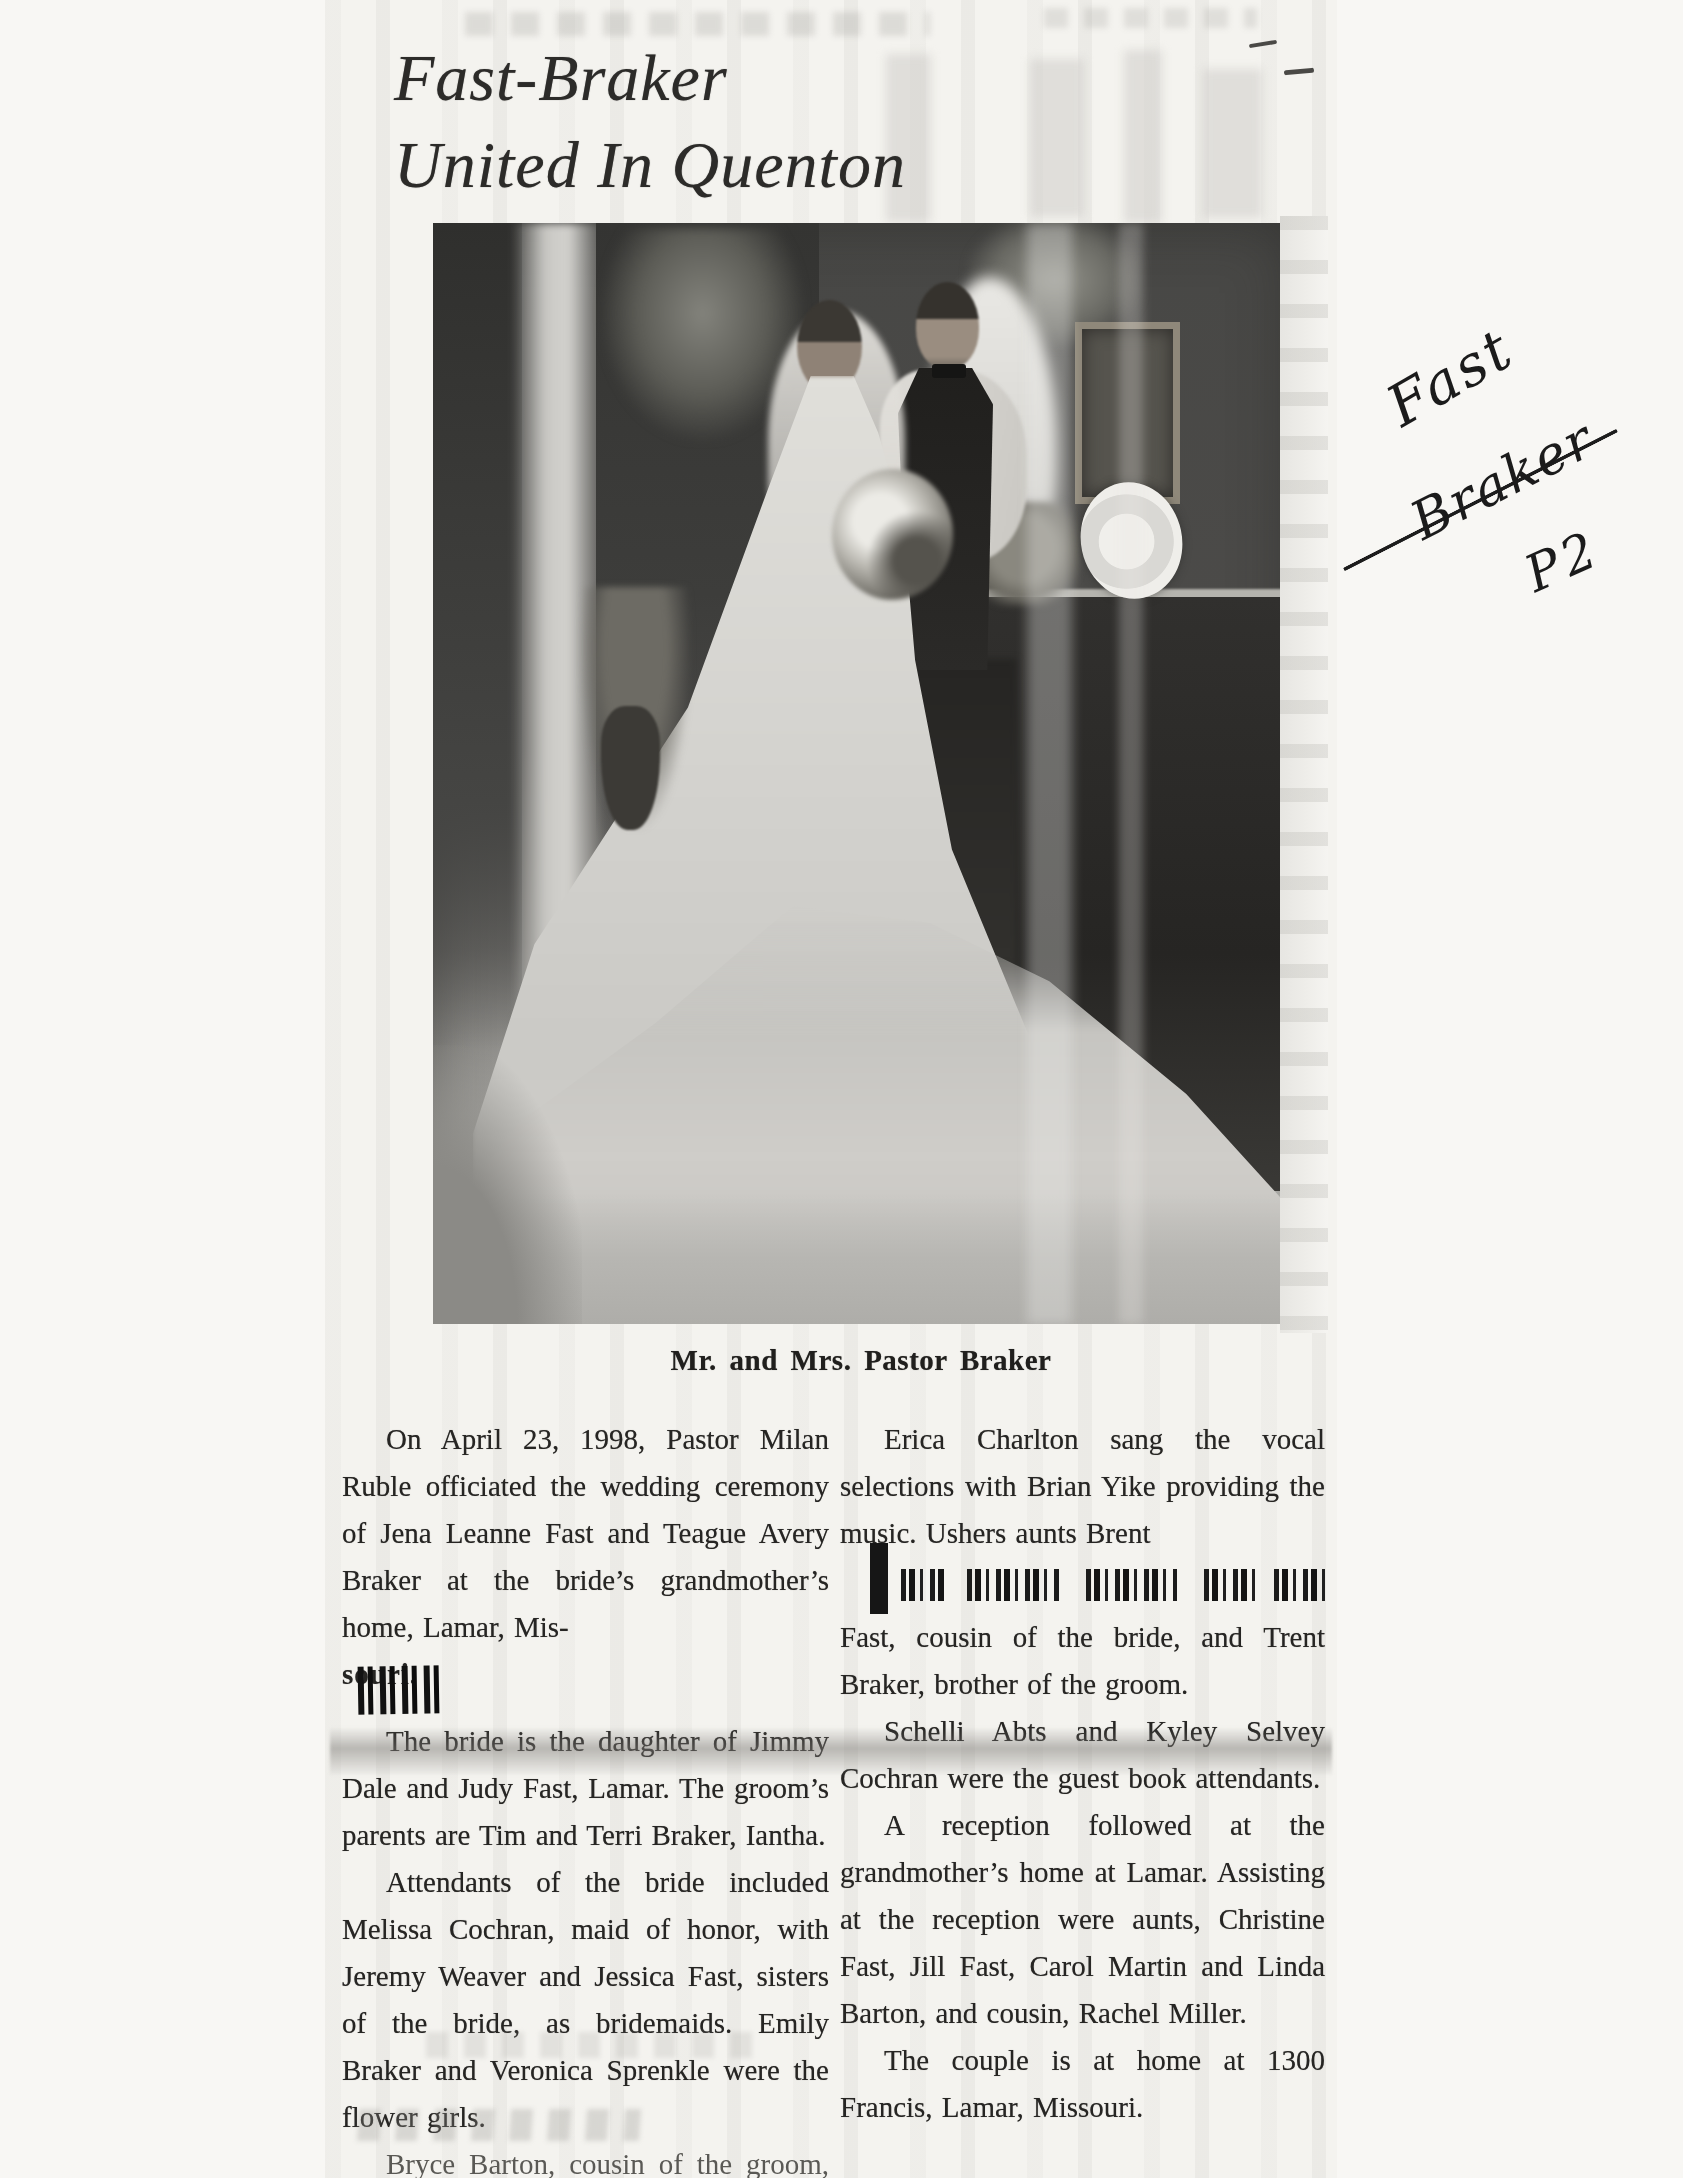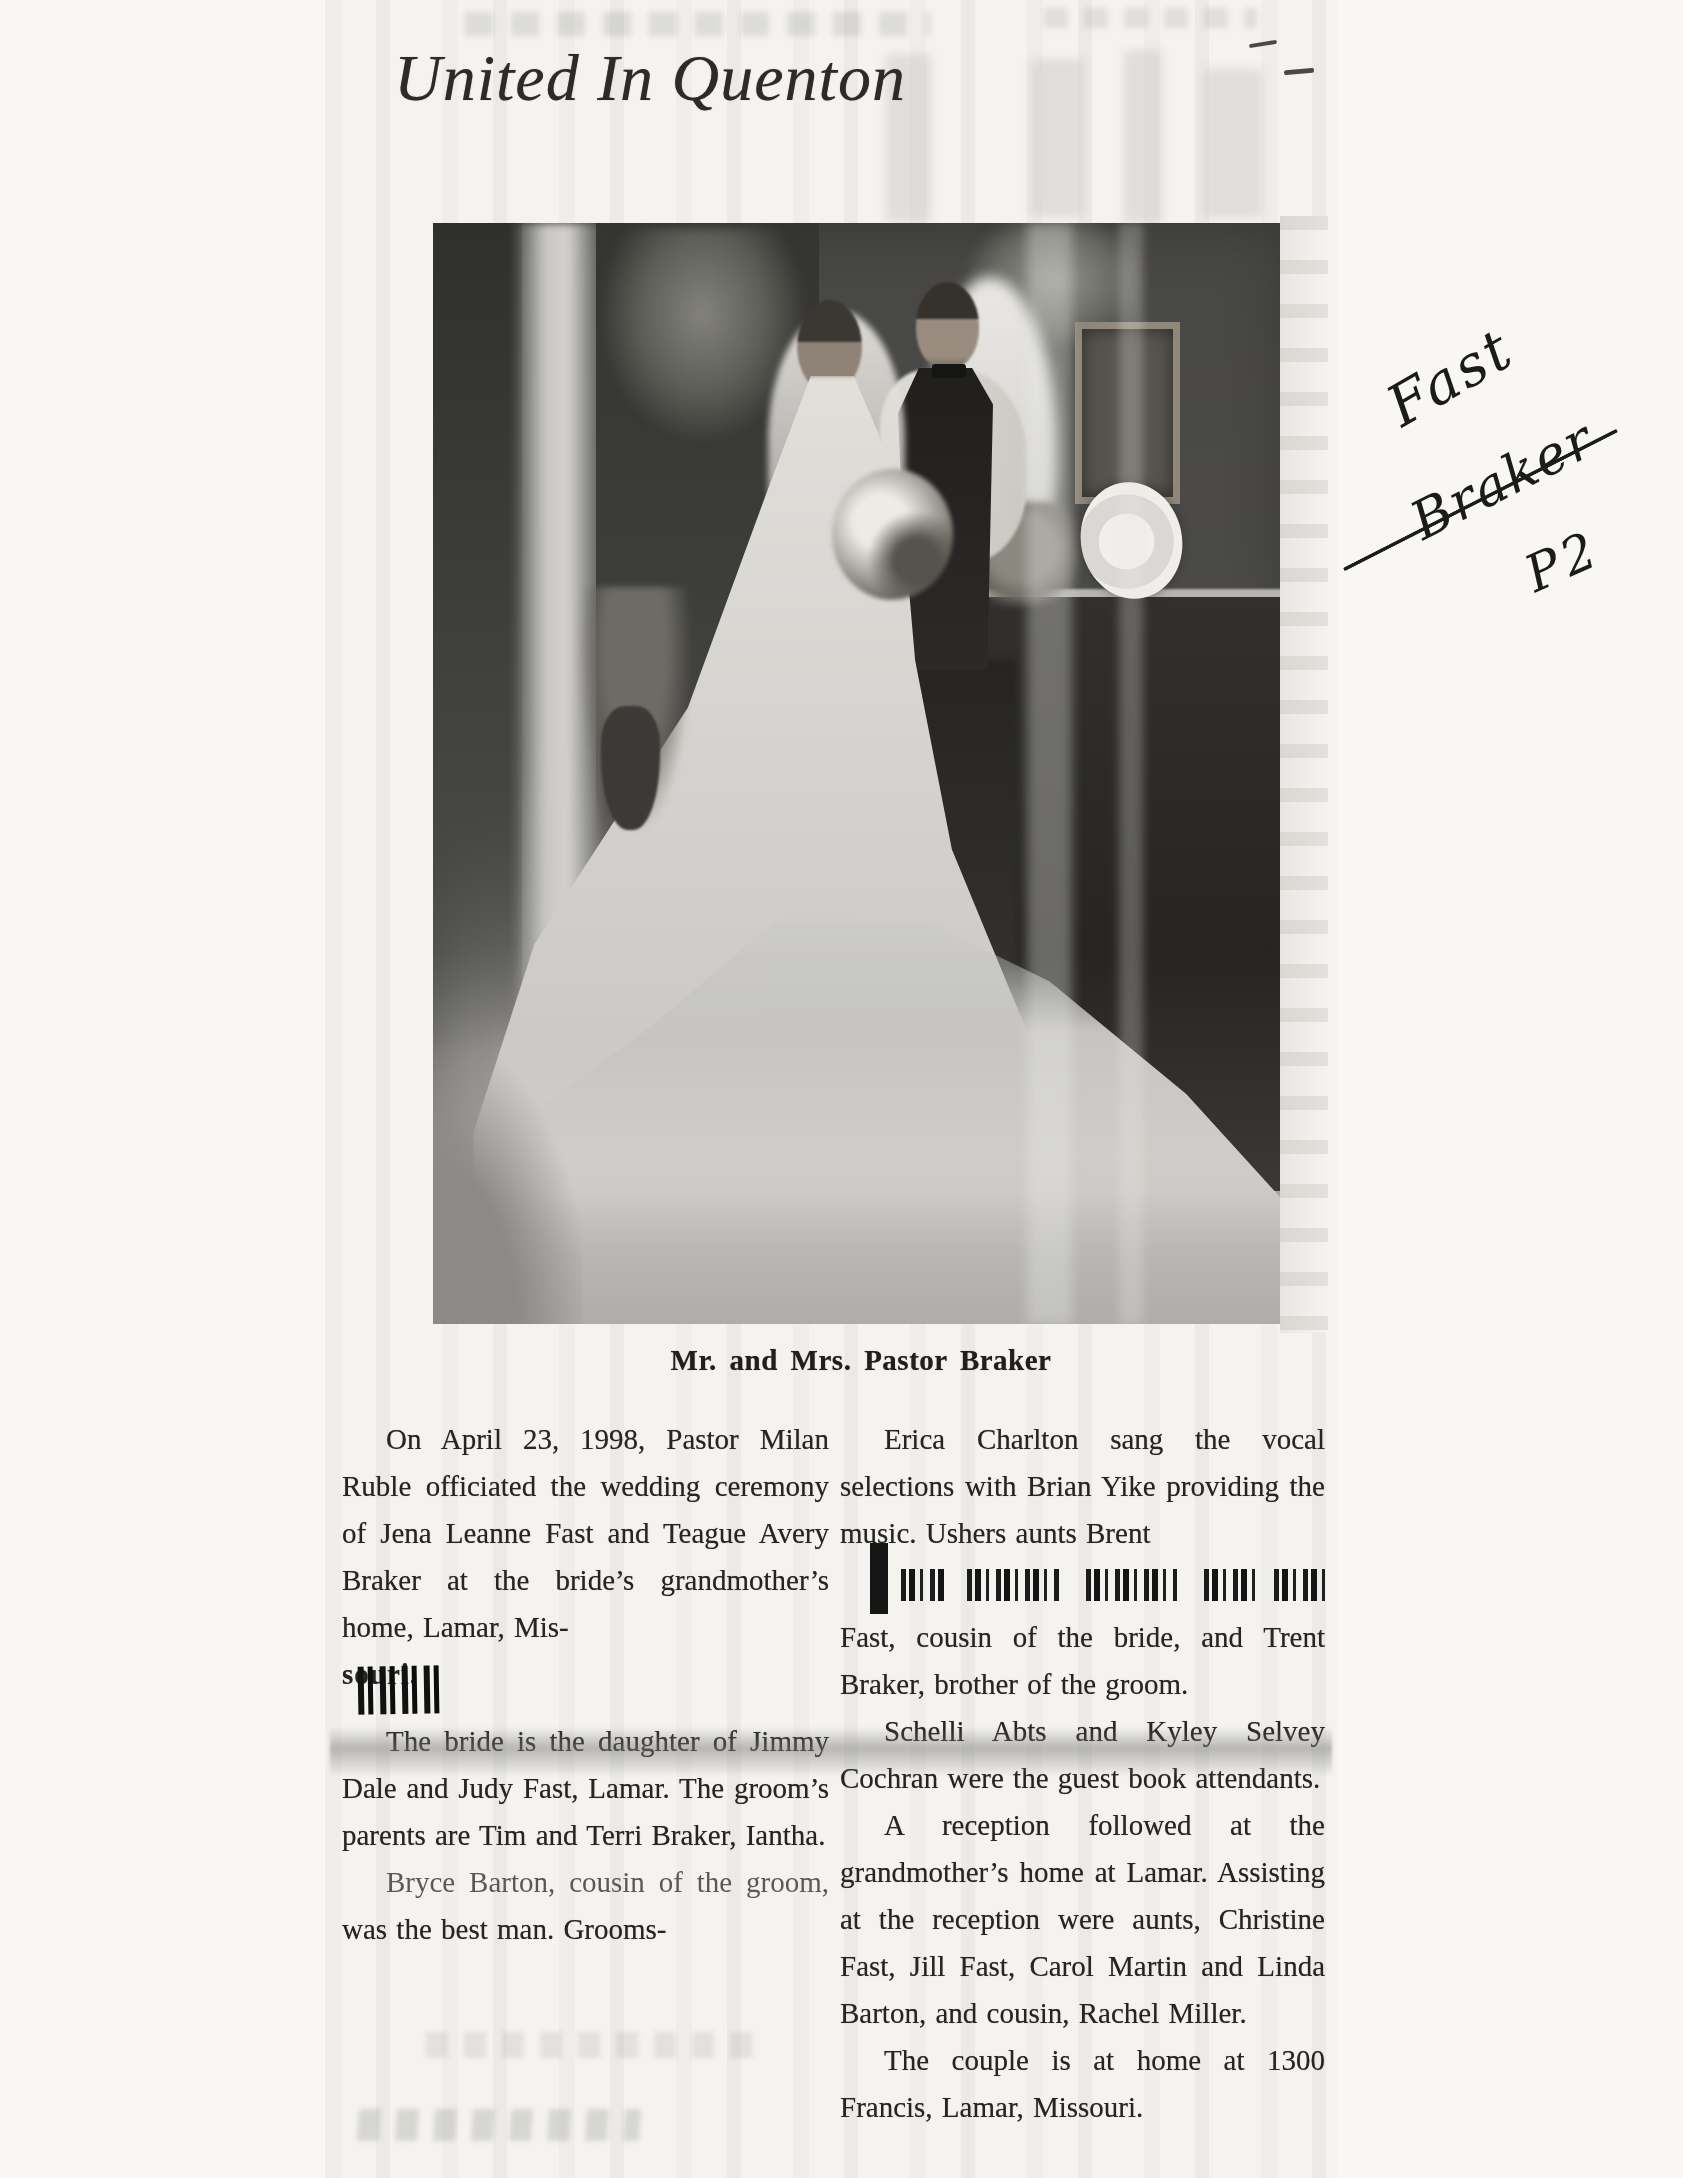--- a/index.html
+++ b/index.html
@@ -137,20 +137,21 @@
 <div class="abs bleed-top-a"></div>
 <div class="abs bleed-top-b"></div>
 <div class="abs bleed-strip bs1"></div>
 <div class="abs bleed-strip bs2"></div>
 <div class="abs bleed-strip bs3"></div>
 <div class="abs bleed-strip bs4"></div>
 <div class="abs dash dash1"></div>
 <div class="abs dash dash2"></div>
 
 <div class="abs headline">
+  <div>Fast-Braker</div>
   <div>United In Quenton</div>
 </div>
 
 <div class="abs photo">
   <div class="ph-curtain-left"></div>
   <div class="ph-door-strip"></div>
   <div class="ph-curtain-mid"></div>
   <div class="ph-plant-top"></div>
   <div class="ph-floral-top-right"></div>
   <div class="ph-white-blob"></div>
@@ -178,20 +179,21 @@
 </div>
 <div class="abs clip-edge-right"></div>
 
 <div class="abs caption">Mr. and Mrs. Pastor Braker</div>
 
 <div class="abs col col-left">
   <p class="indent">On April 23, 1998, Pastor Milan Ruble officiated the wedding ceremony of Jena Leanne Fast and Teague Avery Braker at the bride’s grandmother’s home, Lamar, Mis-</p>
   <p class="souri">souri.</p>
   <div class="smudge-left"></div>
   <p class="indent">The bride is the daughter of Jimmy Dale and Judy Fast, Lamar. The groom’s parents are Tim and Terri Braker, Iantha.</p>
+  <p class="indent">Attendants of the bride included Melissa Cochran, maid of honor, with Jeremy Weaver and Jessica Fast, sisters of the bride, as bridemaids. Emily Braker and Veronica Sprenkle were the flower girls.</p>
   <p class="indent faded-first">Bryce Barton, cousin of the groom, was the best man. Grooms-</p>
 </div>
 
 <div class="abs col col-right">
   <p class="indent">Erica Charlton sang the vocal selections with Brian Yike providing the music. Ushers aunts Brent</p>
   <div class="smudge-row">
     <span class="sg-tall"></span>
     <span class="sg-1"></span>
     <span class="sg-2"></span>
     <span class="sg-3"></span>

